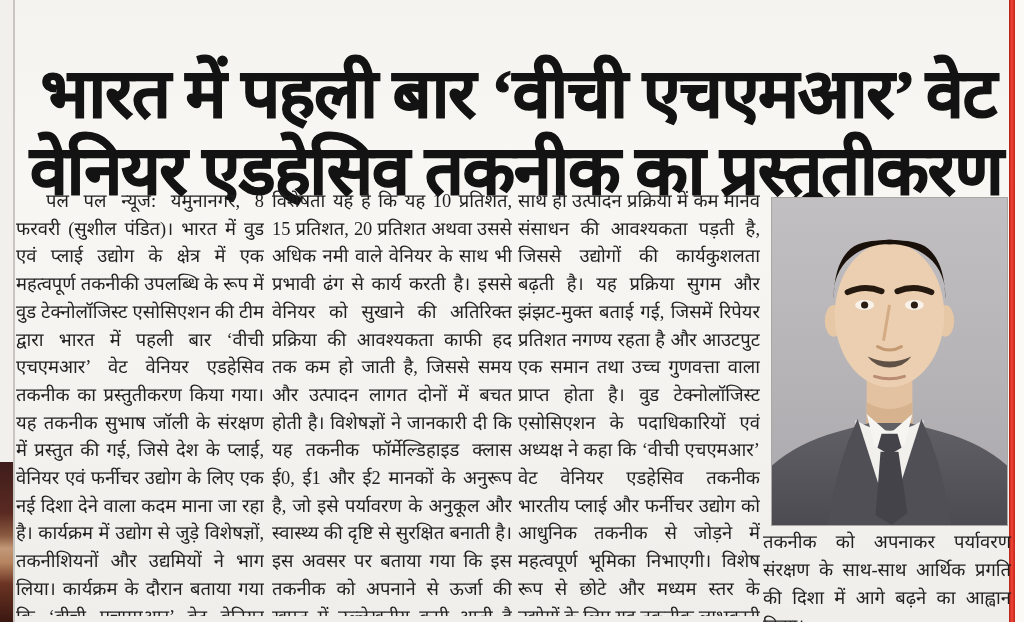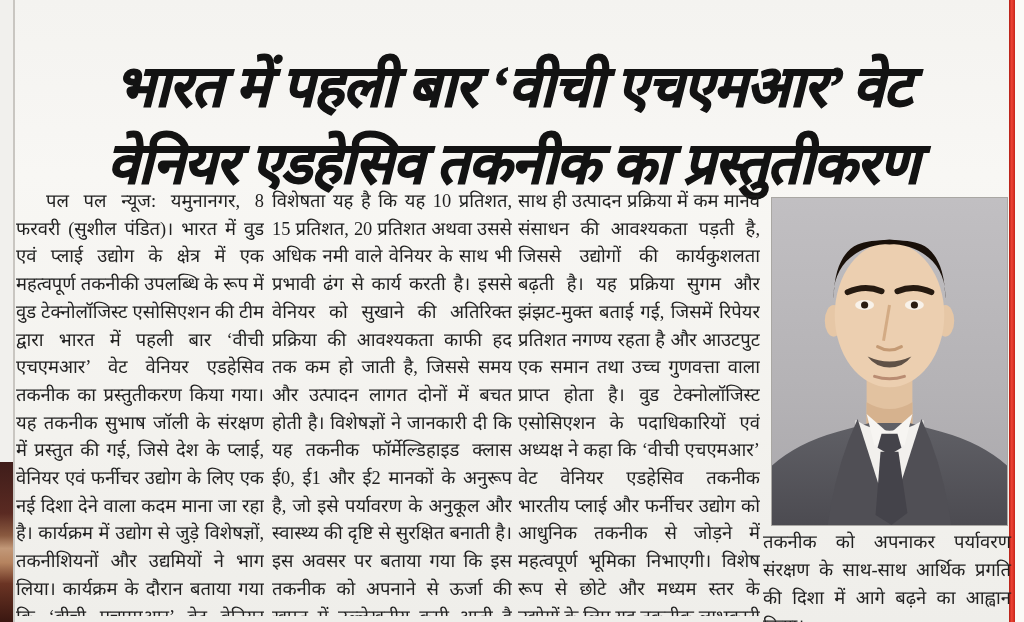--- a/index.html
+++ b/index.html
@@ -13,23 +13,23 @@
   .left-margin{position:absolute;left:0;top:0;width:13px;height:622px;background:#f1f0ed;}
   .left-rule{position:absolute;left:13px;top:0;width:2px;height:622px;background:#c9c6c1;}
   .fragment{position:absolute;left:0;top:462px;width:13px;height:160px;
     background:linear-gradient(180deg,#3f1d1a 0%,#5a2a22 32%,#8a5a40 46%,#c29878 54%,#b5835f 63%,#6b3424 76%,#3a1711 100%);}
   .red-rule{position:absolute;left:1009px;top:0;width:6px;height:622px;
     background:linear-gradient(90deg,#b01f16 0%,#ef4434 45%,#c62418 100%);}
   .right-margin{position:absolute;left:1015px;top:0;width:9px;height:622px;background:#fbfaf7;}
 
   
   .headline{
-    position:absolute;left:30px;top:10px;width:966px;text-align:center;
-    font-weight:700;font-size:57px;line-height:77px;color:#131313;
-    letter-spacing:-1px;font-style:italic;-webkit-text-stroke:1.1px #131313;
+    position:absolute;left:30px;top:10px;width:966px;text-align:right;
+    font-weight:700;font-size:68px;line-height:77px;color:#131313;
+    letter-spacing:-1px;-webkit-text-stroke:1.1px #131313;
   }
   .headline .hl-line{display:block;white-space:nowrap;}
 
   
   .col{position:absolute;top:188px;height:428px;overflow:hidden;
     text-align:justify;font-size:18.4px;line-height:27.7px;color:#1f1f1f;}
   .col p{margin:0;}
   .col--1{left:16px;width:248px;}
   .col--1 p{text-indent:30px;}
   .col--2{left:272px;width:240px;}

